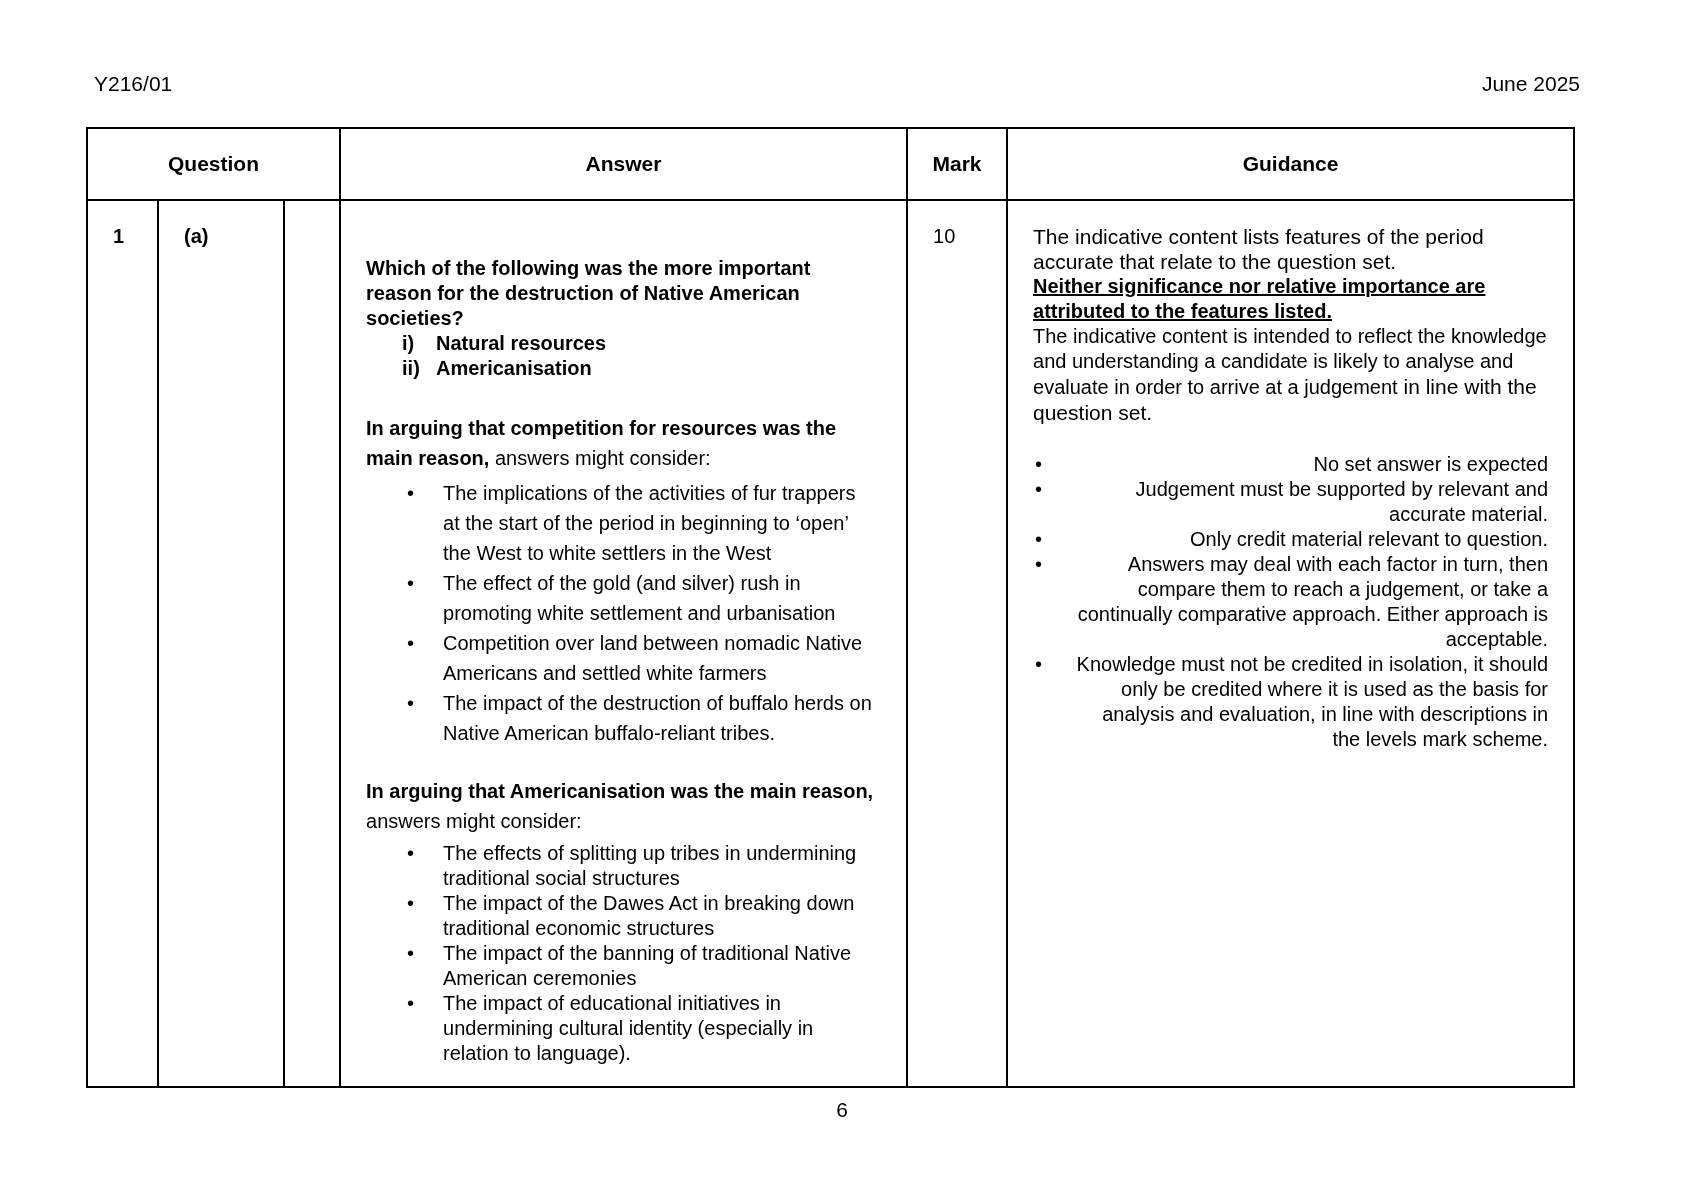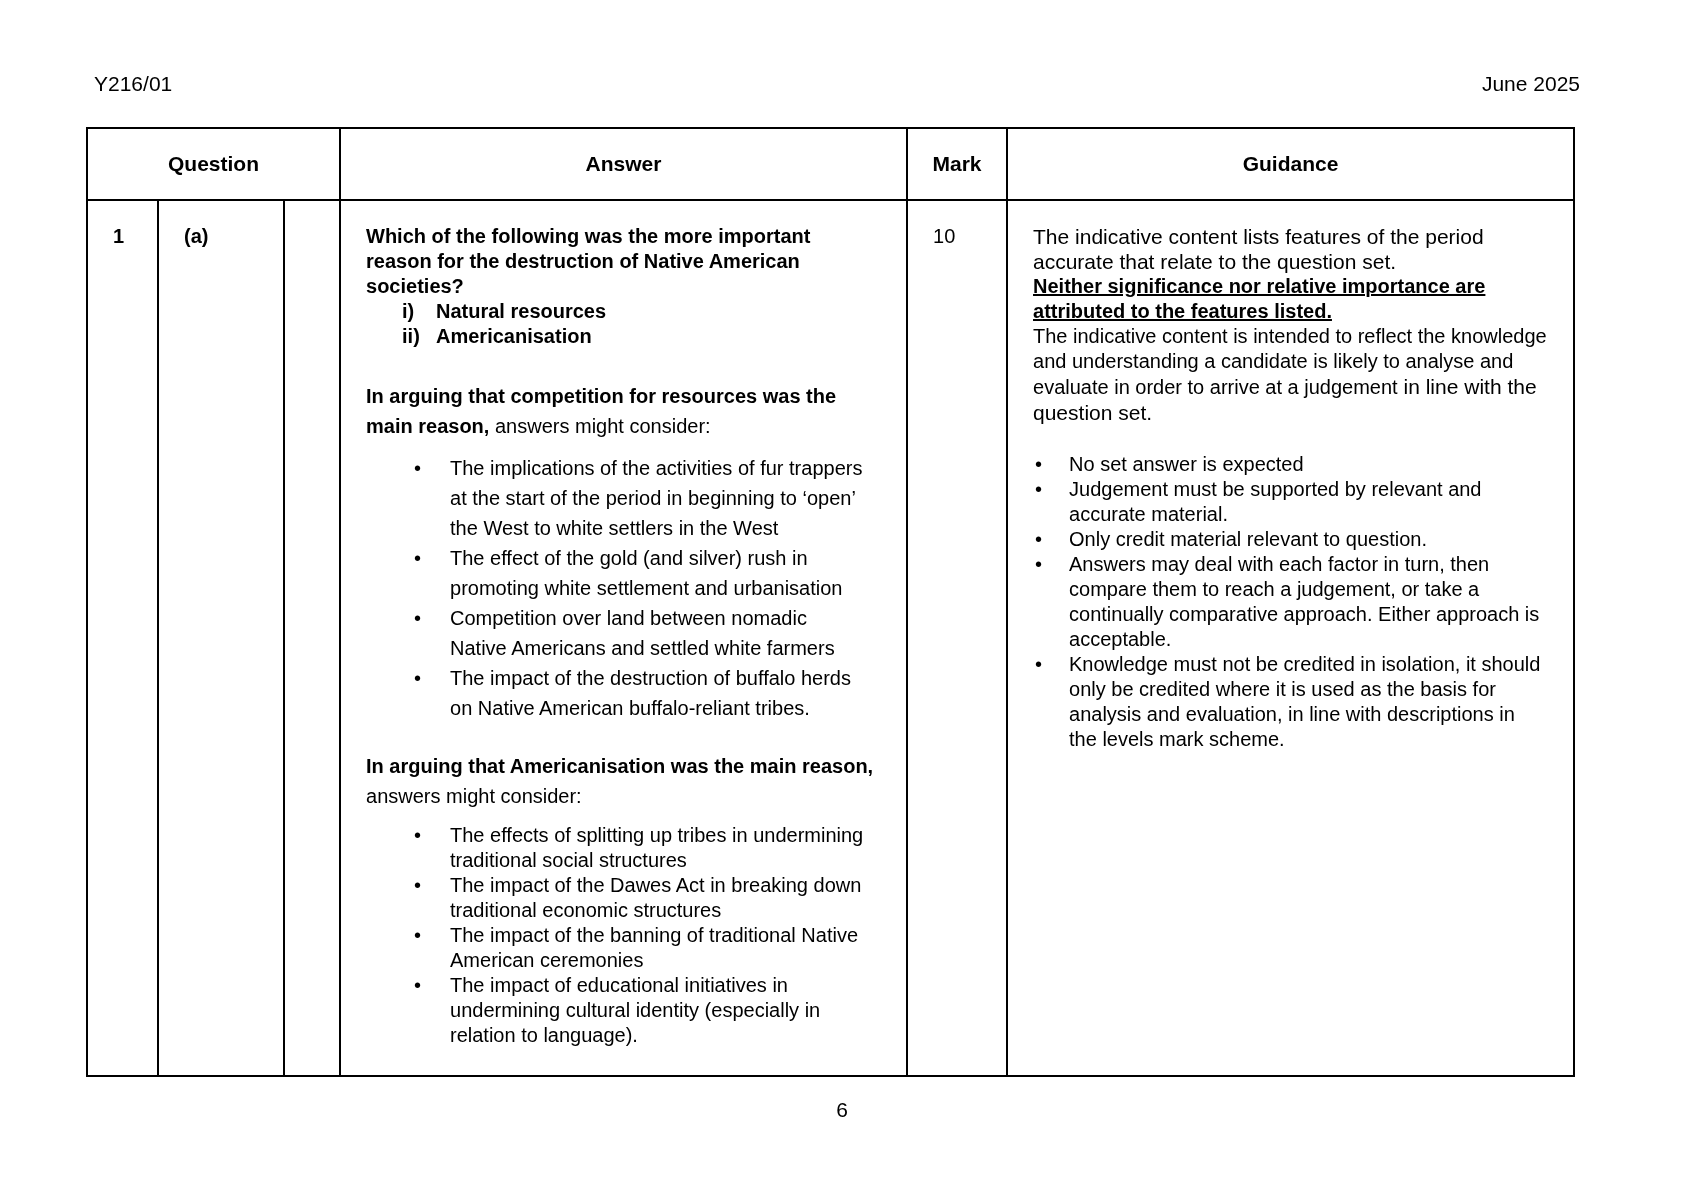--- a/index.html
+++ b/index.html
@@ -51,60 +51,61 @@
       height: 840px;
       font-size: 20px;
       line-height: 25px;
     }
     .cell-pad { padding: 8px 10px 0 10px; }
     .q-num, .q-part { font-weight: bold; }
 
     .bold { font-weight: bold; }
     .uline { text-decoration: underline; font-weight: bold; }
 
-    .answer .question { font-weight: bold; }
+    .answer .question { font-weight: bold; margin-top: 32px; }
     .answer .options {
       list-style: none;
       margin: 0;
       padding: 0 0 0 36px;
       font-weight: bold;
     }
     .answer .options li { display: flex; }
     .answer .options .num { display: inline-block; width: 34px; }
     .answer .intro {
       margin-top: 32px;
       line-height: 30px;
     }
     .answer .intro2 {
       margin-top: 28px;
       line-height: 30px;
     }
     ul.bullets {
       list-style: none;
-      margin: 12px;
+      margin: 5px;
       padding: 0 0 0 36px;
     }
     ul.bullets li {
       position: relative;
       padding-left: 36px;
     }
     ul.bullets li::before {
       content: "\2022";
       position: absolute;
       left: 0;
       top: 0;
     }
     ul.bullets.spaced li { line-height: 30px; }
 
     .guidance .para { }
     .guidance .lead { font-size: 21px; }
     .guidance ul.gbullets {
       list-style: none;
       margin: 26px 0 4px 0;
       padding: 0;
+      text-align: right;
     }
     .guidance ul.gbullets li {
       position: relative;
       padding-left: 36px;
     }
     .guidance ul.gbullets li::before {
       content: "\2022";
       position: absolute;
       left: 2px;
       top: 0;

